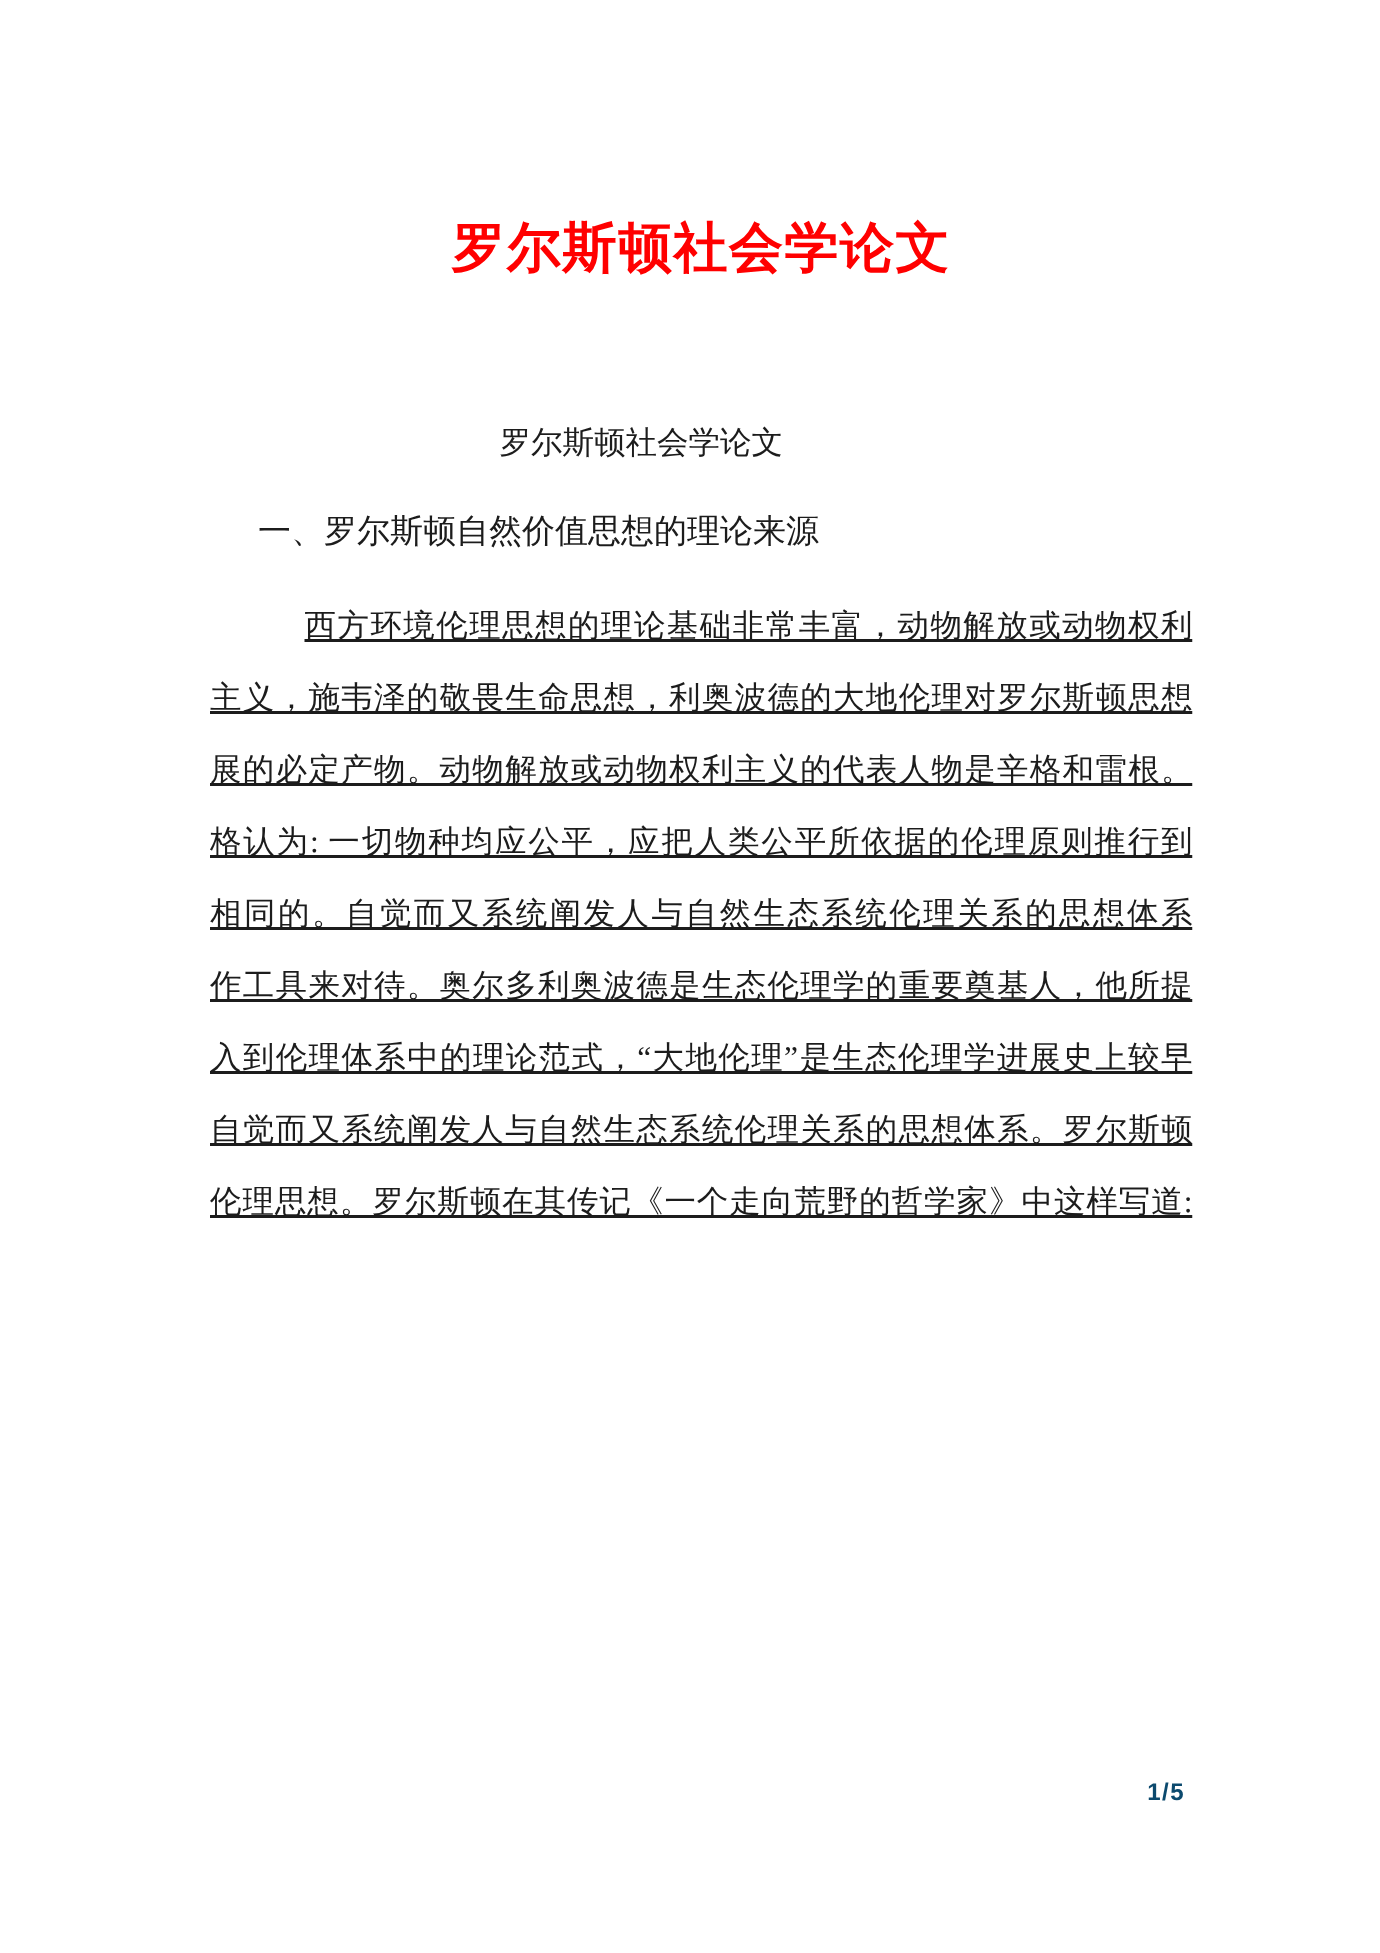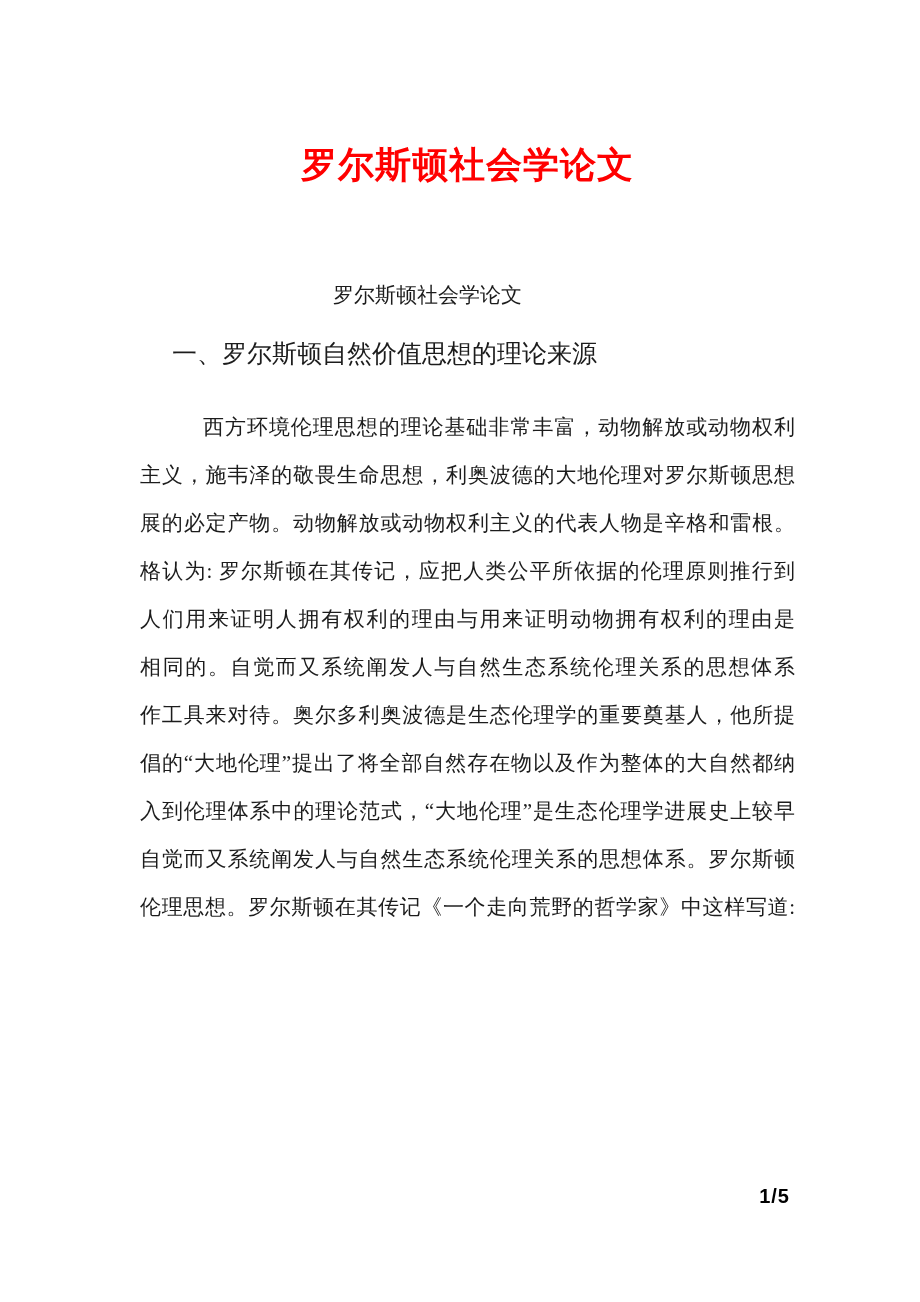--- a/index.html
+++ b/index.html
@@ -36,75 +36,74 @@
     left: 333px;
     top: 282px;
     font-size: 21px;
     line-height: 26px;
     white-space: nowrap;
   }
   .section-heading {
     position: absolute;
     left: 172px;
     top: 340px;
-    font-size: 25px;
+    font-size: 22px;
     line-height: 27px;
     white-space: nowrap;
   }
   .body-paragraph {
     position: absolute;
     left: 140px;
-    top: 403px;
+    top: 393px;
     width: 655px;
+    text-decoration: underline;
   }
   .body-line {
     height: 48px;
     line-height: 48px;
     font-size: 21px;
     text-align: justify;
     text-align-last: justify;
     text-justify: inter-character;
     overflow: hidden;
   }
   .body-line.first {
     text-indent: 63px;
   }
   .page-number {
     position: absolute;
     right: 130px;
     top: 1186px;
     font-family: "Liberation Sans", "DejaVu Sans", sans-serif;
-    font-size: 20px;
+    font-size: 16px;
     line-height: 20px;
     font-weight: bold;
     letter-spacing: 1px;
-    color: #000000;
+    color: #0c4a6e;
     margin-left: 41px;
   }
 </style>
 </head>
 <body style="background: rgb(255, 255, 255);">
 
 <div class="page">
 
   <div class="doc-title" style="color: rgb(255, 0, 0);">罗尔斯顿社会学论文</div>
 
   <div class="doc-subtitle">罗尔斯顿社会学论文</div>
 
   <div class="section-heading">一、罗尔斯顿自然价值思想的理论来源</div>
 
   <div class="body-paragraph">
     <div class="body-line first">西方环境伦理思想的理论基础非常丰富，动物解放或动物权利</div>
     <div class="body-line">主义，施韦泽的敬畏生命思想，利奥波德的大地伦理对罗尔斯顿思想</div>
     <div class="body-line">展的必定产物。动物解放或动物权利主义的代表人物是辛格和雷根。</div>
-    <div class="body-line">格认为: 罗尔斯顿在其传记，应把人类公平所依据的伦理原则推行到</div>
-    <div class="body-line">人们用来证明人拥有权利的理由与用来证明动物拥有权利的理由是</div>
+    <div class="body-line">格认为: 一切物种均应公平，应把人类公平所依据的伦理原则推行到</div>
     <div class="body-line">相同的。自觉而又系统阐发人与自然生态系统伦理关系的思想体系</div>
     <div class="body-line">作工具来对待。奥尔多利奥波德是生态伦理学的重要奠基人，他所提</div>
-    <div class="body-line">倡的“大地伦理”提出了将全部自然存在物以及作为整体的大自然都纳</div>
     <div class="body-line">入到伦理体系中的理论范式，“大地伦理”是生态伦理学进展史上较早</div>
     <div class="body-line">自觉而又系统阐发人与自然生态系统伦理关系的思想体系。罗尔斯顿</div>
     <div class="body-line">伦理思想。罗尔斯顿在其传记《一个走向荒野的哲学家》中这样写道:</div>
   </div>
 
   <div class="page-number">1/5</div>
 
 </div>
 
 </body></html>

